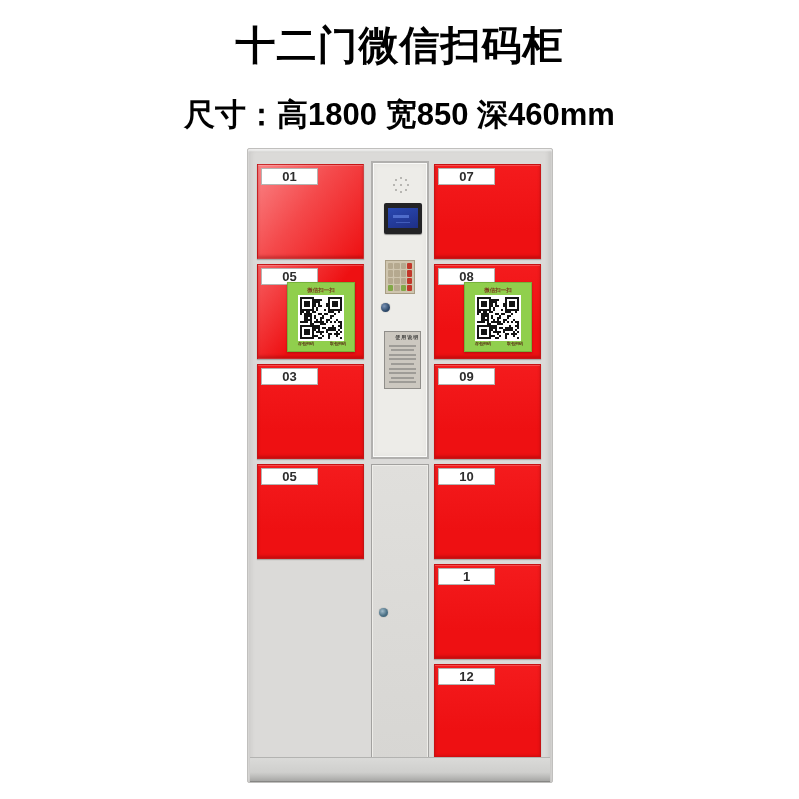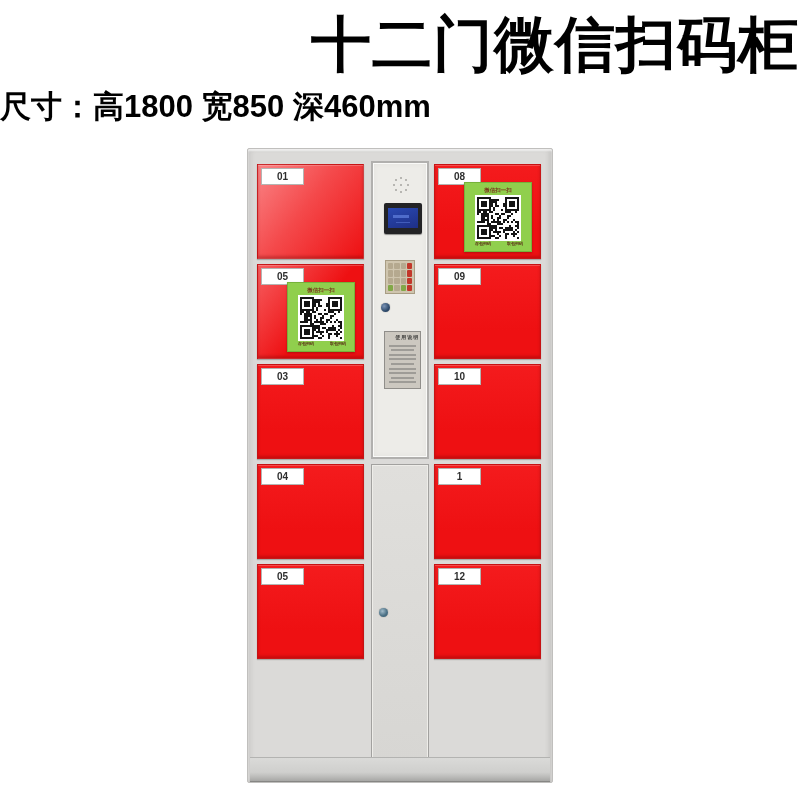--- a/index.html
+++ b/index.html
@@ -1,22 +1,22 @@
 <!DOCTYPE html>
 <html style="--door-red: #ee1012; --qr-green: #90cf4d; --frame-gray: #dbdad8; --panel-face: #edece8;"><head>
 <meta charset="utf-8">
 <style>
   html,body{margin:0;padding:0;background:#ffffff;}
   .stage{position:relative;width:799px;height:799px;background:#ffffff;overflow:hidden;
          font-family:"Liberation Sans","DejaVu Sans",sans-serif;}
 
   
-  .title{position:absolute;top:10px;left:0;width:100%;text-align:right;
-         font-size:60px;line-height:70px;font-weight:bold;color:#000;letter-spacing:1px;}
-  .subtitle{position:absolute;top:86px;left:0;width:100%;
+  .title{position:absolute;top:10px;left:0;width:100%;text-align:center;
+         font-size:40px;line-height:70px;font-weight:bold;color:#000;letter-spacing:1px;}
+  .subtitle{position:absolute;top:94px;left:0;width:100%;text-align:center;
          font-size:31px;font-weight:bold;color:#000;}
 
   
   .cabinet{position:absolute;left:247px;top:148px;width:306px;height:635px;
          background:#dbdad8;border:1px solid #c0bfbd;border-radius:2px;box-sizing:border-box;
          box-shadow:inset 0 2px 2px rgba(255,255,255,.7),
                     inset -3px 0 5px rgba(0,0,0,.10),
                     inset 3px 0 5px rgba(0,0,0,.07);}
   .col{position:absolute;top:15px;width:107px;}
   .col.left{left:9px;}
@@ -24,23 +24,23 @@
 
   
   .door{position:relative;height:95px;margin-bottom:5px;
         background:linear-gradient(180deg,#f41b1d 0%,var(--door-red,#ee1012) 70%);
         border:1px solid rgba(165,20,20,.55);box-sizing:border-box;
         box-shadow:inset 0 1px 0 rgba(255,255,255,.22),
                    inset 0 -2px 3px rgba(110,0,0,.30),
                    0 1px 1px rgba(0,0,0,.22);}
   .door.glossy{background:linear-gradient(128deg,#fa8486 0%,#f4494b 45%,var(--door-red,#ee1012) 100%);}
   .door.semi{background:linear-gradient(128deg,#f75f61 0%,var(--door-red,#ee1012) 55%);}
-  .num{position:absolute;top:3px;left:3px;min-width:19px;height:15px;padding:0 11px;
+  .num{position:absolute;top:3px;left:3px;min-width:19px;height:15px;padding:0 18px;
        background:#ffffff;border:1px solid #b4b4b2;color:#2d2d2d;
-       font-size:10px;line-height:15px;font-weight:bold;text-align:center;}
+       font-size:13px;line-height:15px;font-weight:bold;text-align:center;}
 
   
   .qr{position:absolute;left:29px;top:17px;width:68px;height:70px;box-sizing:border-box;
       background:var(--qr-green,#90cf4d);border:1px solid #76b23a;
       box-shadow:0 1px 2px rgba(0,0,0,.25);}
   .qr-top{height:10px;margin-top:2px;text-align:center;font-size:10px;line-height:10px;
       font-weight:bold;color:#7a3a1e;transform:scale(.55);transform-origin:50% 50%;white-space:nowrap;}
   .qr-box{width:46px;height:46px;margin:0 auto;background:#ffffff;
       display:flex;align-items:center;justify-content:center;}
   .qr-bottom{display:flex;justify-content:space-between;padding:0 2px;margin-top:1px;}
@@ -254,23 +254,20 @@
           <div class="qr-bottom">
             <span>存包扫码</span>
             <span>取包扫码</span>
           </div>
         </div>
       </div>
       <div class="door">
         <span class="num">03</span>
       </div>
       <div class="door">
-        <span class="num">04</span>
-      </div>
-      <div class="door">
         <span class="num">05</span>
       </div>
     </div>
 
     <div class="center">
       <div class="panel">
         <div class="speaker"></div>
         <div class="lcd">
           <div class="lcd-screen"></div>
         </div>
@@ -305,20 +302,23 @@
             <div class="s-line"></div>
             <div class="s-line"></div>
         </div>
       </div>
       <div class="lower-door">
         <div class="keyhole"></div>
       </div>
     </div>
 
     <div class="col right">
+      <div class="door">
+        <span class="num">07</span>
+      </div>
       <div class="door">
         <span class="num">08</span>
         <div class="qr">
           <div class="qr-top">微信扫一扫</div>
           <div class="qr-box">
               <svg width="42" height="42" viewBox="0 0 42 42" fill="#141414">
                 <rect x="14" y="2" width="2" height="2"></rect>
                 <rect x="16" y="2" width="2" height="2"></rect>
                 <rect x="18" y="2" width="2" height="2"></rect>
                 <rect x="20" y="2" width="2" height="2"></rect>

